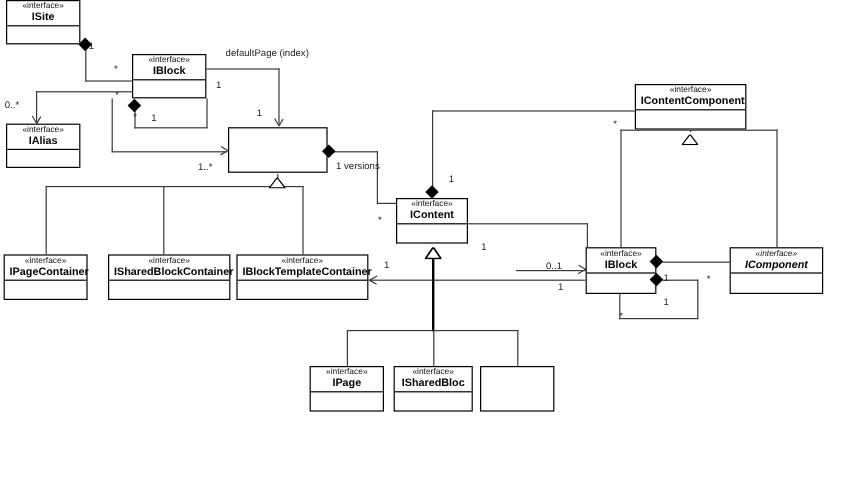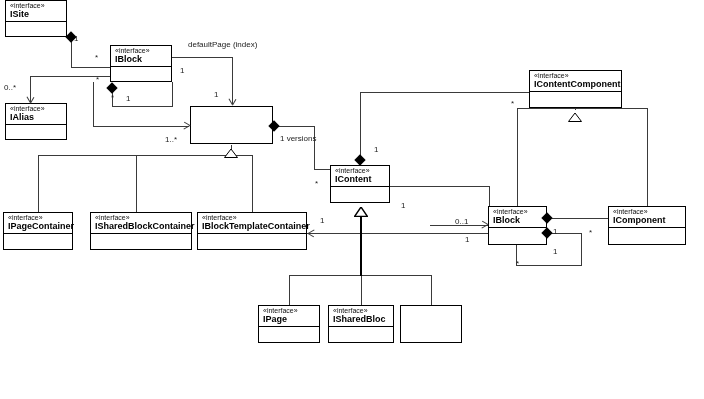--- a/index.html
+++ b/index.html
@@ -15,20 +15,21 @@
     position:absolute;
     box-sizing:border-box;
     border:1px solid #000;
     background:#ffffff;
     z-index:20;
   }
   .cls .hdr{
     box-sizing:border-box;
     border-bottom:1px solid #000;
     padding:1px 4px 2px 4px;
+    text-align:center;
     line-height:1.08;
     white-space:nowrap;
   }
   .cls .stereo{
     font-size:7px;
     color:#111;
     letter-spacing:0px;
   }
   .cls .nm{
     font-size:9px;
@@ -219,21 +220,21 @@
         </div>
         <div class="body"></div>
       </div>
       <div class="cls" style="left: 488px; top: 206px; width: 59px; height: 39px;">
         <div class="hdr">
           <div class="stereo">«interface»</div>
           <div class="nm">IBlock</div>
         </div>
         <div class="body"></div>
       </div>
-      <div class="cls" style="left: 608px; top: 206px; width: 78px; height: 39px;">
+      <div class="cls" style="left: 608px; top: 206px; width: 78px; height: 39px; font-style: italic;">
         <div class="hdr">
           <div class="stereo">«interface»</div>
           <div class="nm">IComponent</div>
         </div>
         <div class="body"></div>
       </div>
       <div class="cls" style="left: 3px; top: 212px; width: 70px; height: 38px;">
         <div class="hdr">
           <div class="stereo">«interface»</div>
           <div class="nm">IPageContainer</div>

